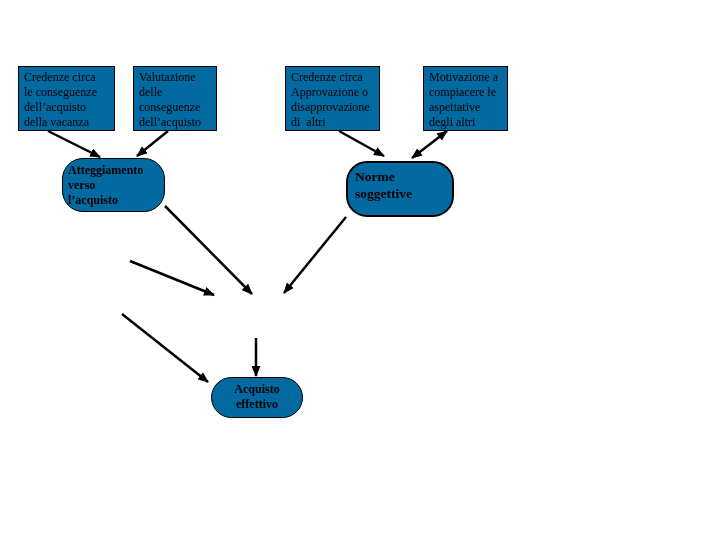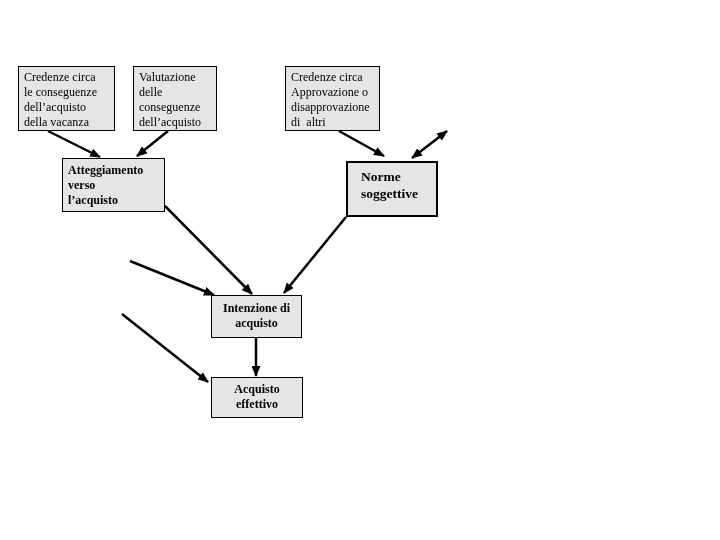--- a/index.html
+++ b/index.html
@@ -15,37 +15,37 @@
   .arrows {
     position: absolute;
     left: 0; top: 0;
     width: 720px; height: 540px;
     pointer-events: none;
   }
   .node {
     position: absolute;
     box-sizing: border-box;
     border: 1px solid #000000;
-    background: #e5e5e5;
+    background: #0369a1;
     font-size: 12px;
     line-height: 15px;
     padding: 3px 5px;
     white-space: pre-wrap;
   }
-  .node.bold { font-weight: bold; }
+  .node.bold { font-weight: bold; border-radius: 21px; }
   .node.center { text-align: center; padding-left: 2px; padding-right: 2px; }
 
   .n-beliefs     { left: 18px;  top: 66px;  width: 97px;  height: 65px; }
   .n-evaluation  { left: 133px; top: 66px;  width: 84px;  height: 65px; }
   .n-approval    { left: 285px; top: 66px;  width: 95px;  height: 65px; }
   .n-motivation  { left: 423px; top: 66px;  width: 85px;  height: 65px; }
   .n-attitude    { left: 62px;  top: 158px; width: 103px; height: 54px; padding-top: 4px; }
-  .n-norms       { left: 346px; top: 161px; width: 92px; height: 56px;
+  .n-norms       { left: 346px; top: 161px; width: 108px; height: 56px;
                    border-width: 2px; font-size: 13.5px; line-height: 17px;
-                   padding: 5px 13px; }
+                   padding: 5px 7px; }
   .n-control     { left: 13px;  top: 243px; width: 117px; height: 72px; padding-top: 4px; }
   .n-intention   { left: 211px; top: 295px; width: 91px;  height: 43px; padding-top: 5px; }
   .n-purchase    { left: 211px; top: 377px; width: 92px;  height: 41px; padding-top: 4px; }
 </style>
 </head>
 <body>
 
 <div class="canvas">
 
   <svg class="arrows" width="720" height="540" viewBox="0 0 720 540" xmlns="http://www.w3.org/2000/svg">
@@ -70,23 +70,25 @@
 dell’acquisto
 della vacanza</div>
   <div class="node n-evaluation">Valutazione
 delle
 conseguenze
 dell’acquisto</div>
   <div class="node n-approval">Credenze circa
 Approvazione o
 disapprovazione
 di  altri</div>
+  <div class="node n-motivation">Motivazione a
+compiacere le
+aspettative
+degli altri</div>
   <div class="node bold n-attitude">Atteggiamento
 verso
 l’acquisto</div>
   <div class="node bold n-norms">Norme
 soggettive</div>
-  <div class="node bold center n-intention">Intenzione di
-acquisto</div>
   <div class="node bold center n-purchase">Acquisto
 effettivo</div>
 
 </div>
 
 </body></html>

